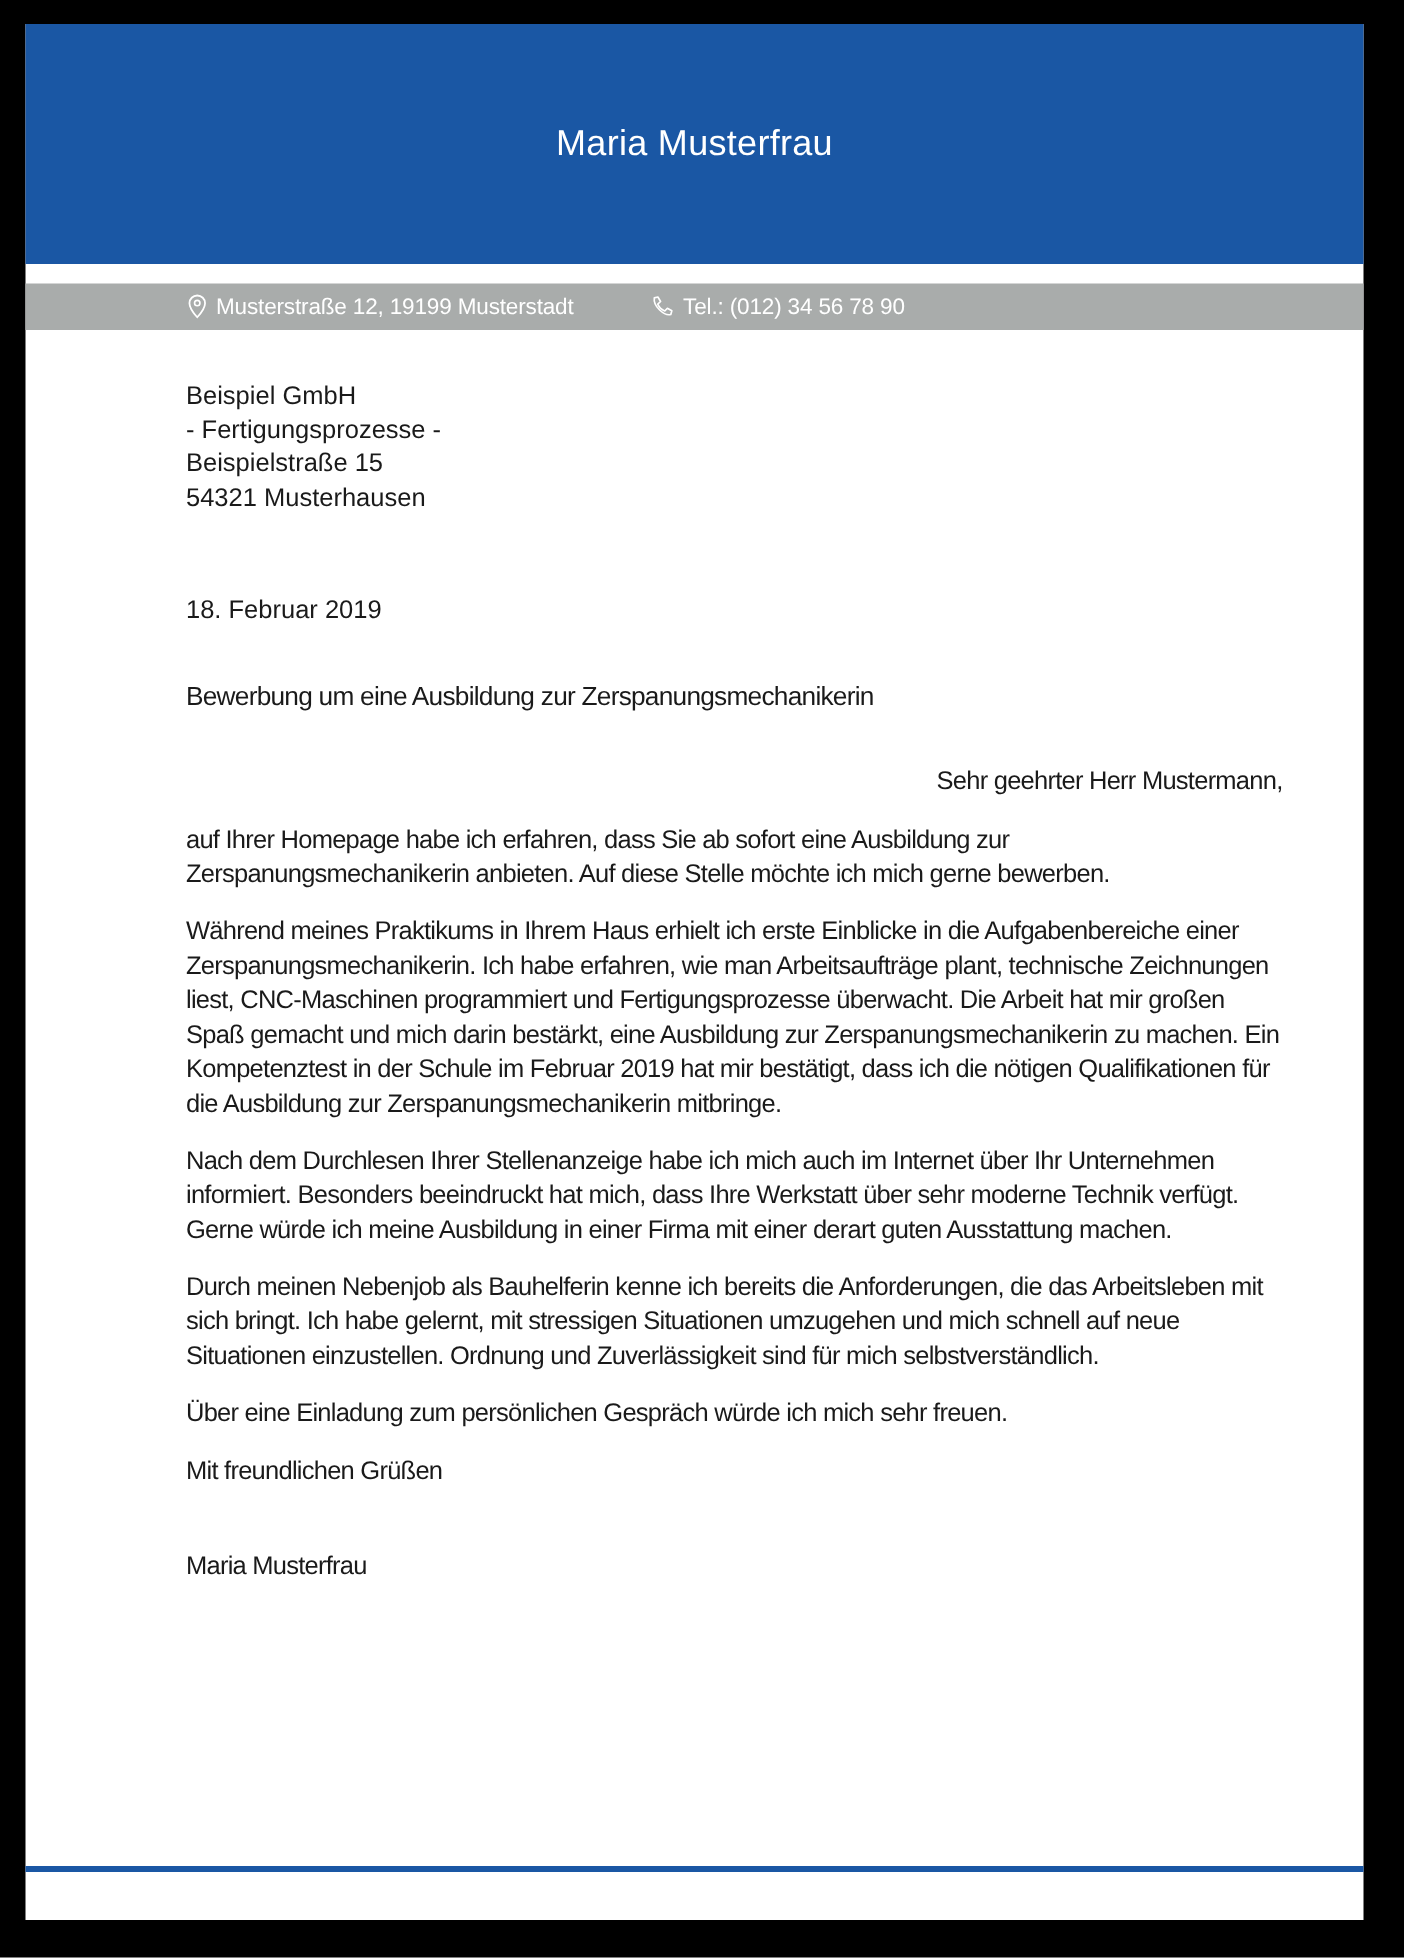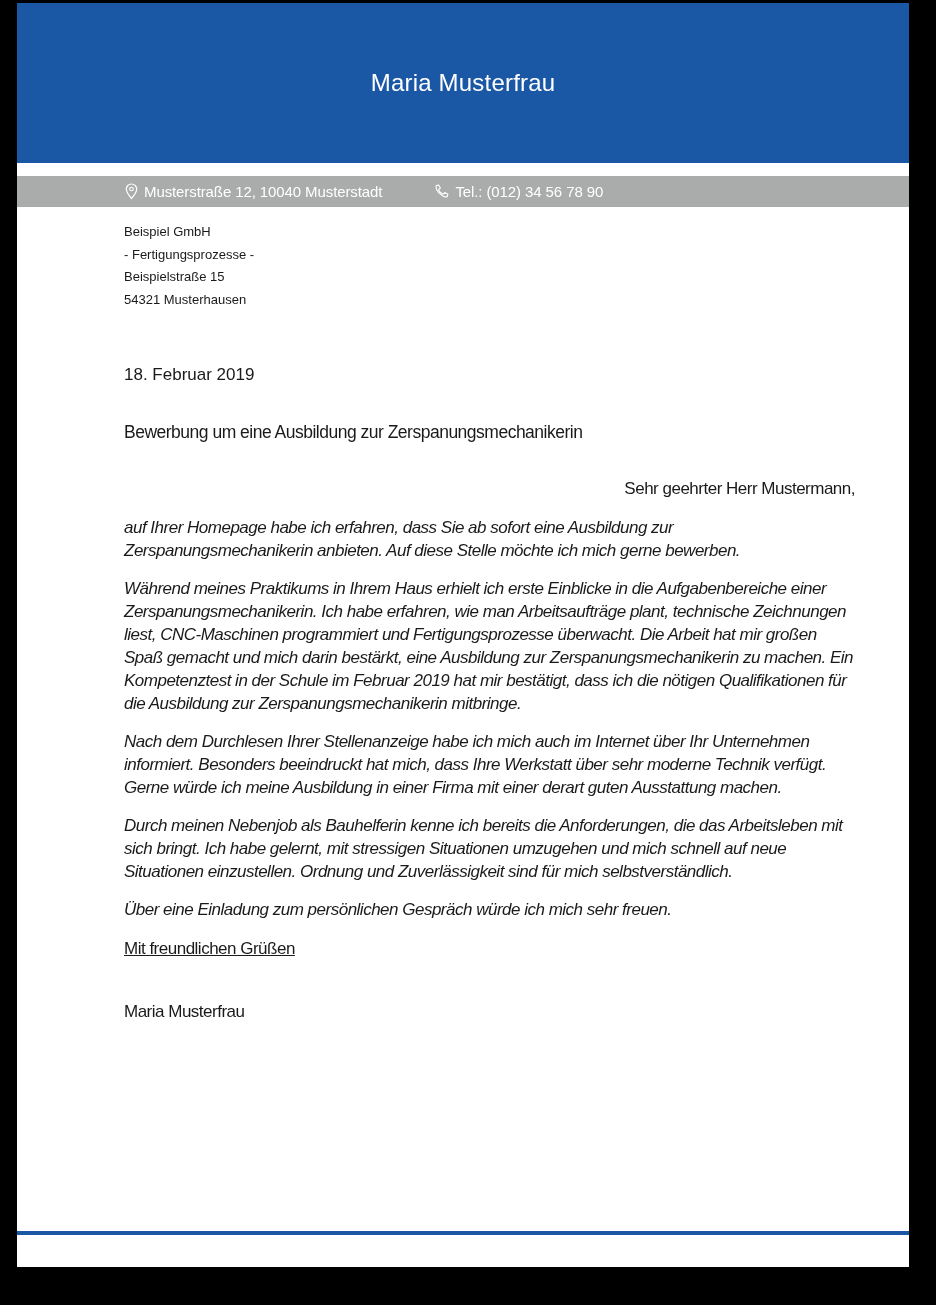--- a/index.html
+++ b/index.html
@@ -9,21 +9,21 @@
     position: relative;
     width: 936px;
     height: 1305px;
     background: var(--border-bg, #000);
     overflow: hidden;
   }
 
   .page {
     position: absolute;
     left: 17px;
-    top: 3px;
+    top: 16px;
     width: 892px;
     height: 1264px;
     background: var(--page-bg, #fff);
   }
 
   .header-banner {
     width: 100%;
     height: 160px;
     background: var(--accent, #1a57a4);
     display: flex;
@@ -53,22 +53,22 @@
   .contact-item .icon { display: inline-flex; margin-right: 6px; }
   .contact-item.phone { margin-left: 52px; text-align: right; }
   .contact-item .icon svg { display: block; }
 
   .letter-body {
     padding: 0 54px 0 107px;
     color: var(--text, #1a1a1a);
   }
 
   .recipient {
-    margin-top: 14px;
-    font-size: 13px;
+    margin-top: 33px;
+    font-size: 17px;
     line-height: 22.6px;
     letter-spacing: 0;
   }
 
   .date-line {
     margin-top: 54px;
     padding-right: 28px;
     font-size: 17px;
   }
 
@@ -86,28 +86,27 @@
     line-height: 23px;
     text-align: right;
   }
 
   .paragraphs p {
     margin: 15px 0 0 0;
     font-size: 17px;
     letter-spacing: -0.5px;
     line-height: 23px;
   }
-  .paragraphs { margin-top: 16px; font-style: italic; }
+  .paragraphs { margin-top: 16px; }
 
   .closing {
     margin-top: 16px;
     font-size: 17px;
     letter-spacing: -0.5px;
     line-height: 23px;
-    text-decoration: underline;
   }
 
   .signature {
     margin-top: 40px;
     font-size: 17px;
     letter-spacing: -0.5px;
     line-height: 23px;
   }
 
   .footer-rule {
@@ -130,21 +129,21 @@
     </div>
 
     <div class="contact-bar">
       <div class="contact-item">
         <span class="icon">
           <svg width="13" height="17" viewBox="0 0 13 17" fill="none" xmlns="http://www.w3.org/2000/svg">
             <path d="M6.5 1C3.6 1 1.3 3.3 1.3 6.1c0 3.6 5.2 9.4 5.2 9.4s5.2-5.8 5.2-9.4C11.7 3.3 9.4 1 6.5 1z" stroke="#ffffff" stroke-width="1.2"></path>
             <circle cx="6.5" cy="6" r="1.8" stroke="#ffffff" stroke-width="1.1"></circle>
           </svg>
         </span>
-        <span>Musterstraße 12, 10040 Musterstadt</span>
+        <span>Musterstraße 12, 19199 Musterstadt</span>
       </div>
       <div class="contact-item phone">
         <span class="icon">
           <svg width="15" height="15" viewBox="0 0 15 15" fill="none" xmlns="http://www.w3.org/2000/svg">
             <path d="M2.2 1.6 4.6 1l1.8 3-1.9 1.7c.9 2 2.6 3.7 4.7 4.6l1.7-1.8 3 1.7-.7 2.5c-4.3 1.1-11.9-5.5-11-11.1z" stroke="#ffffff" stroke-width="1.1" stroke-linejoin="round"></path>
           </svg>
         </span>
         <span>Tel.: (012) 34 56 78 90</span>
       </div>
     </div>

